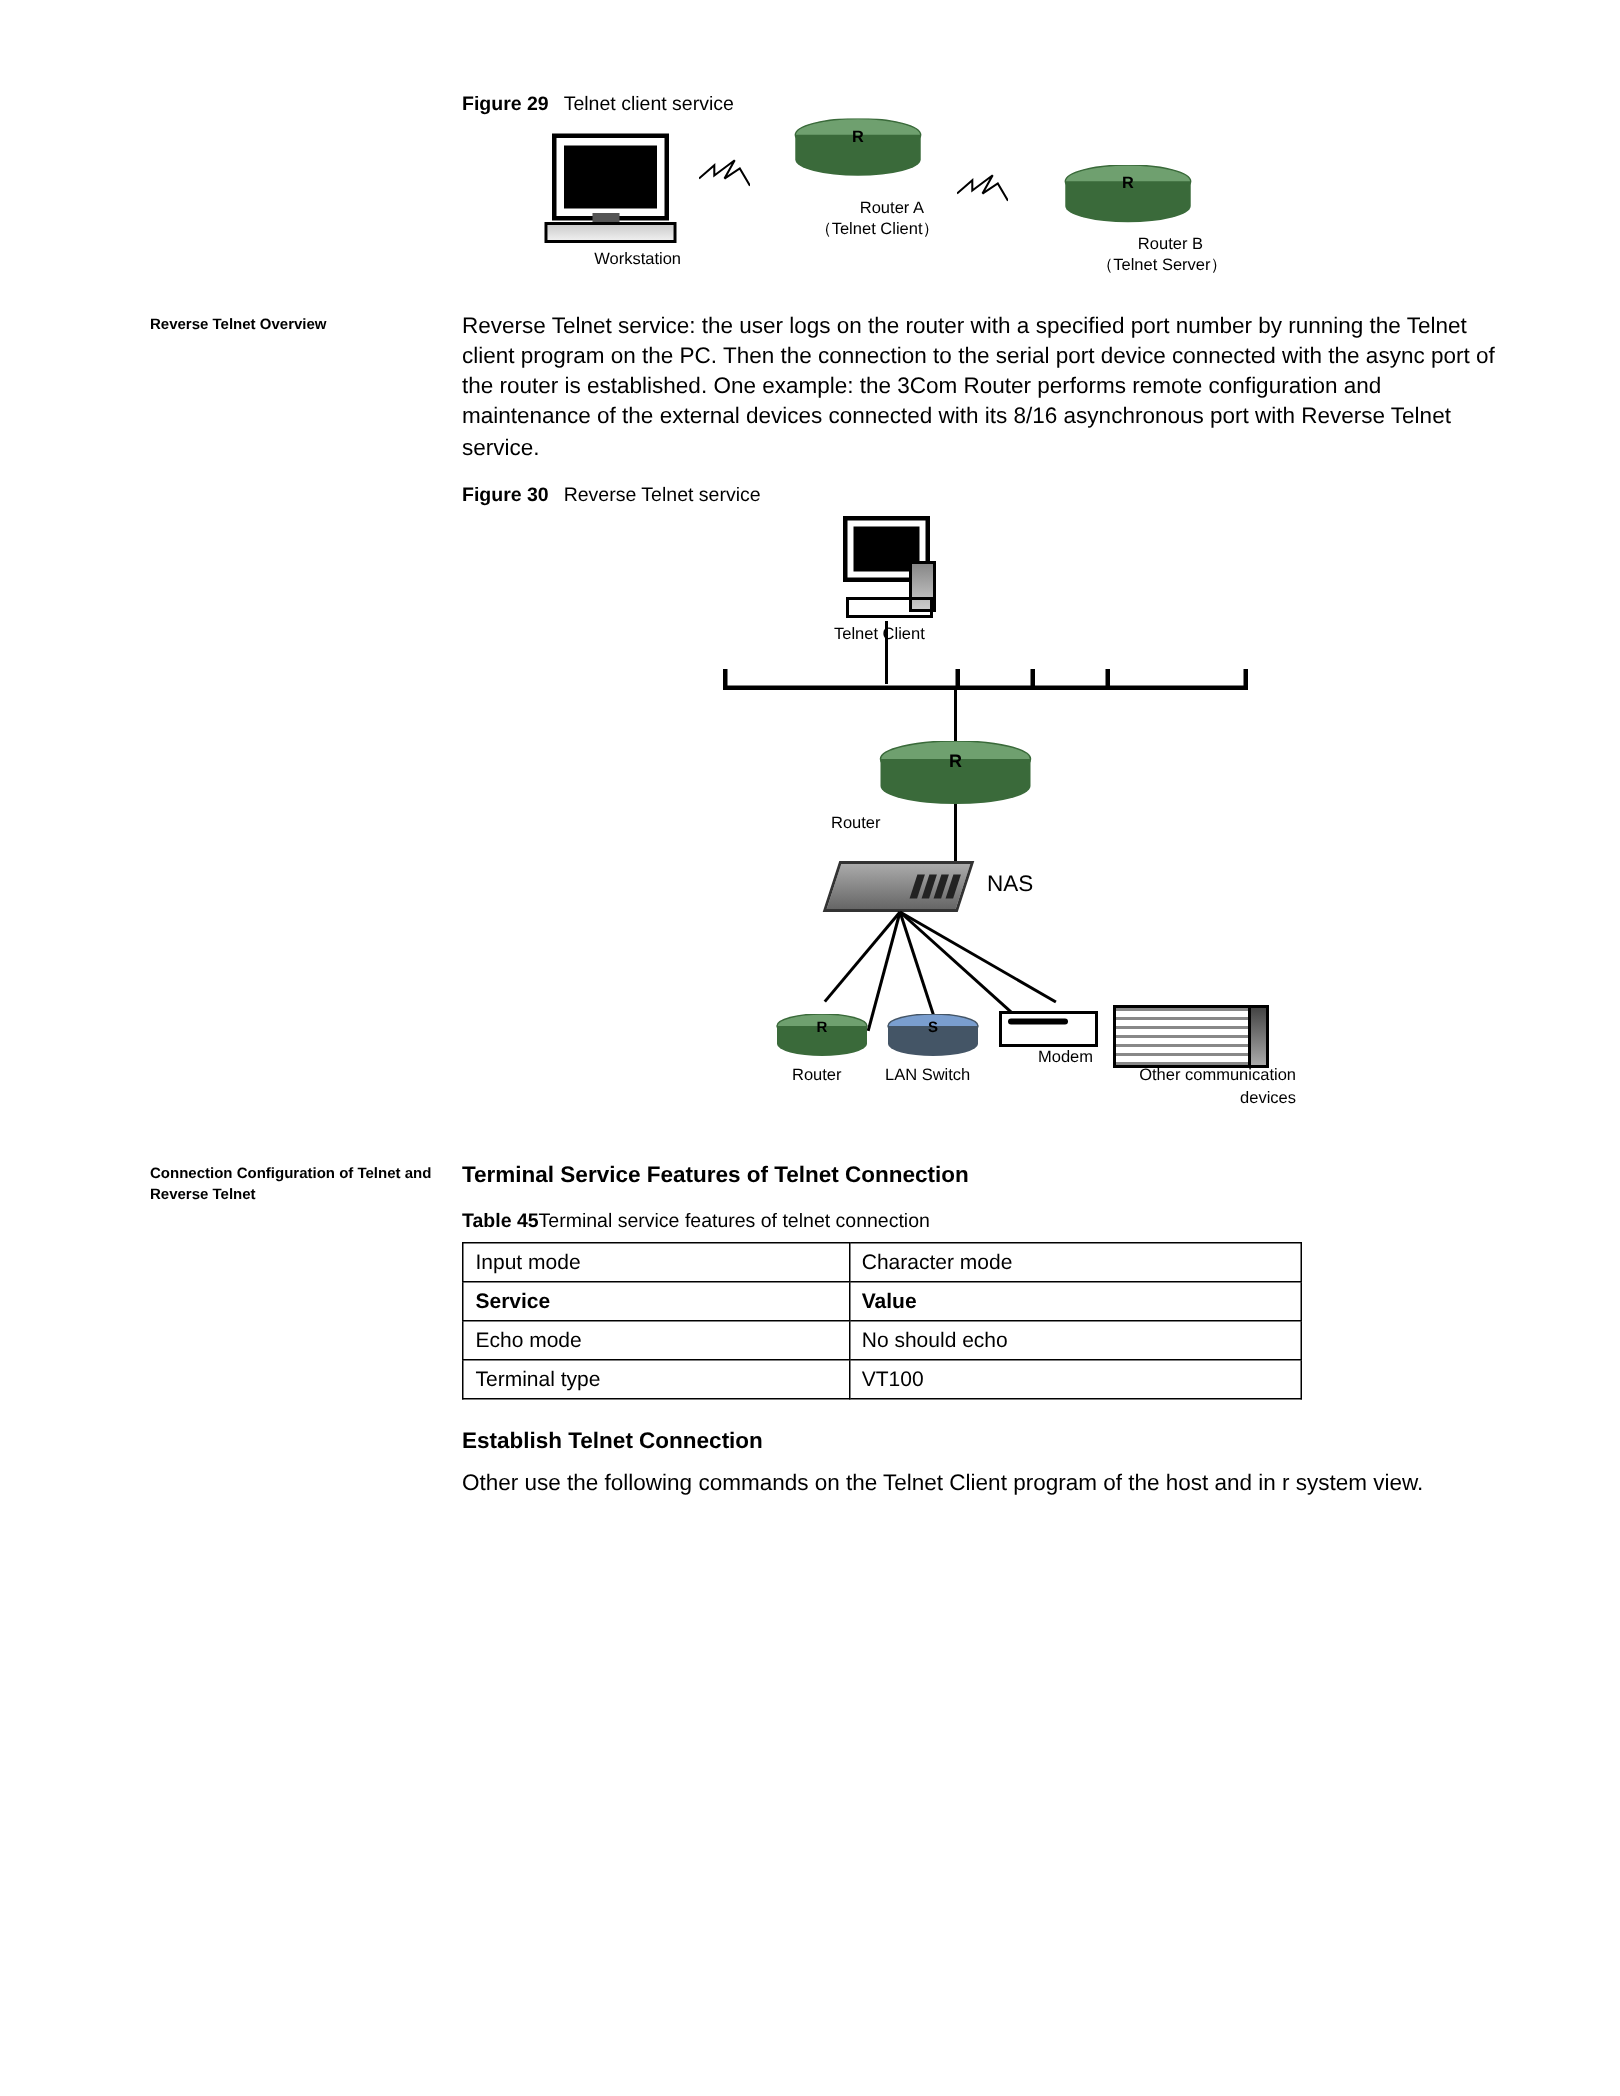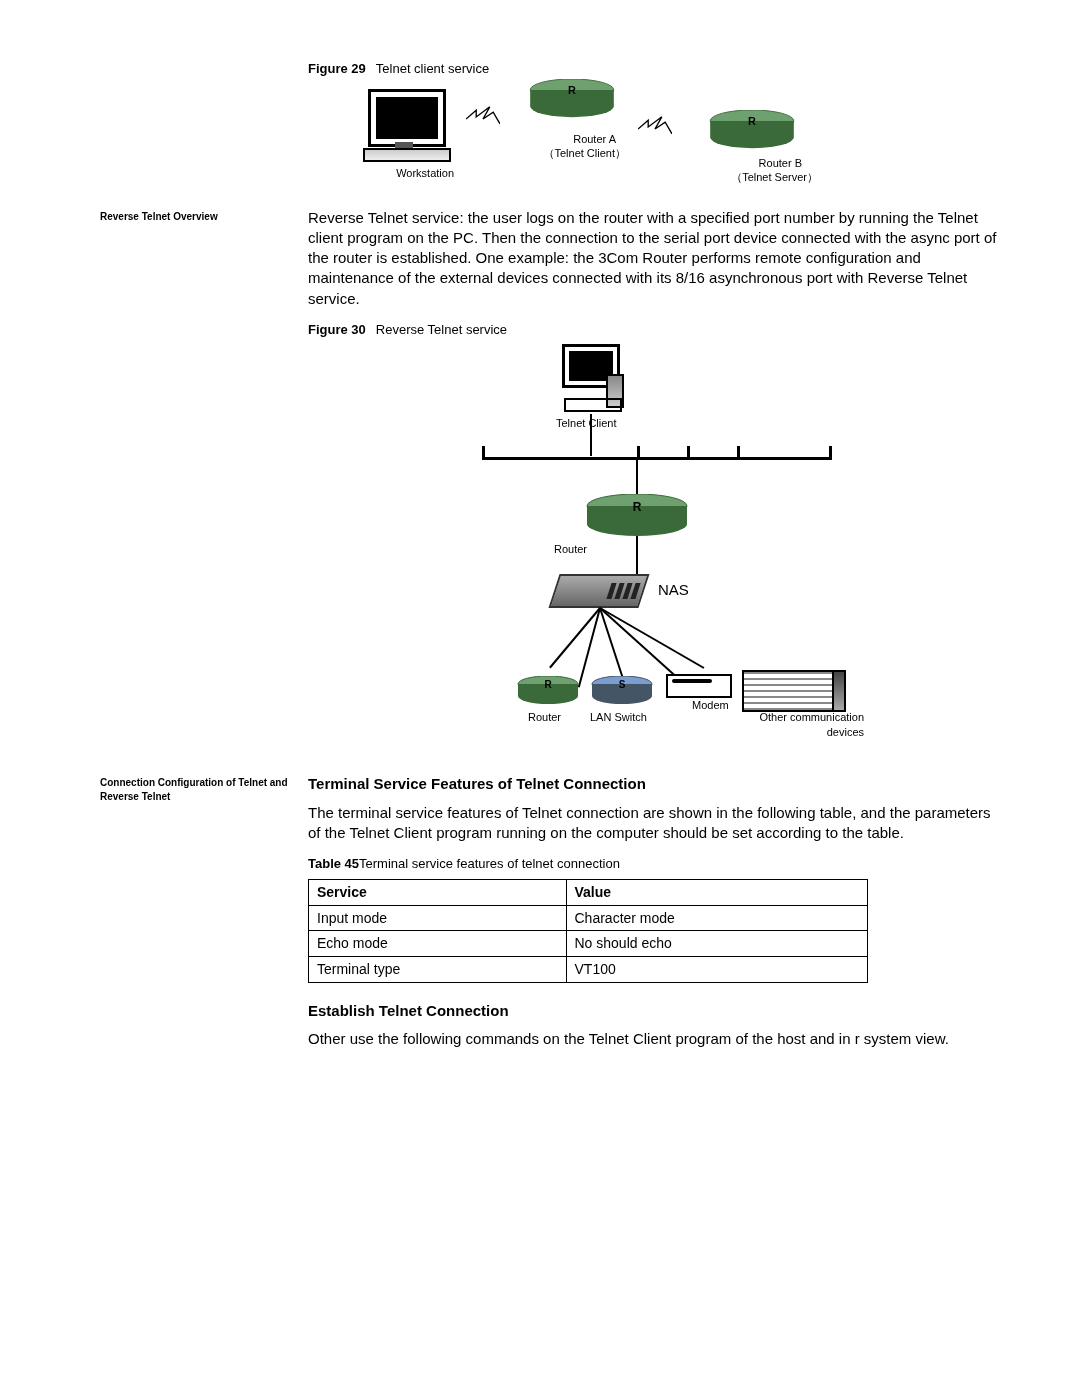--- a/index.html
+++ b/index.html
@@ -285,34 +285,33 @@
         <div class="rack" style="left:308px; top:326px;"></div>
         <div class="cap30" style="left:300px; top:366px; white-space:normal; width:130px; text-align:right;">Other communication devices</div>
       </div>
     </div>
   </div>
 
   <div class="two-col">
     <div class="side-label">Connection Configuration of Telnet and Reverse Telnet</div>
     <div class="body-col">
       <div class="subhead">Terminal Service Features of Telnet Connection</div>
-      <p class="para">The terminal service features of Telnet connection are shown in the following table, and the parameters of the Telnet Client program running on the computer should be set according to the table.</p>
 
       <div class="tbl-caption">
         <b>Table 45</b><span class="gap"></span><span>Terminal service features of telnet connection</span>
       </div>
       <table class="svc">
         <tbody>
             <tr>
+          <td>Input mode</td>
+          <td>Character mode</td>
+        </tr>
+        <tr>
           <th>Service</th>
           <th>Value</th>
-        </tr>
-        <tr>
-          <td>Input mode</td>
-          <td>Character mode</td>
         </tr>
         <tr>
           <td>Echo mode</td>
           <td>No should echo</td>
         </tr>
         <tr>
           <td>Terminal type</td>
           <td>VT100</td>
         </tr>
       </tbody>

